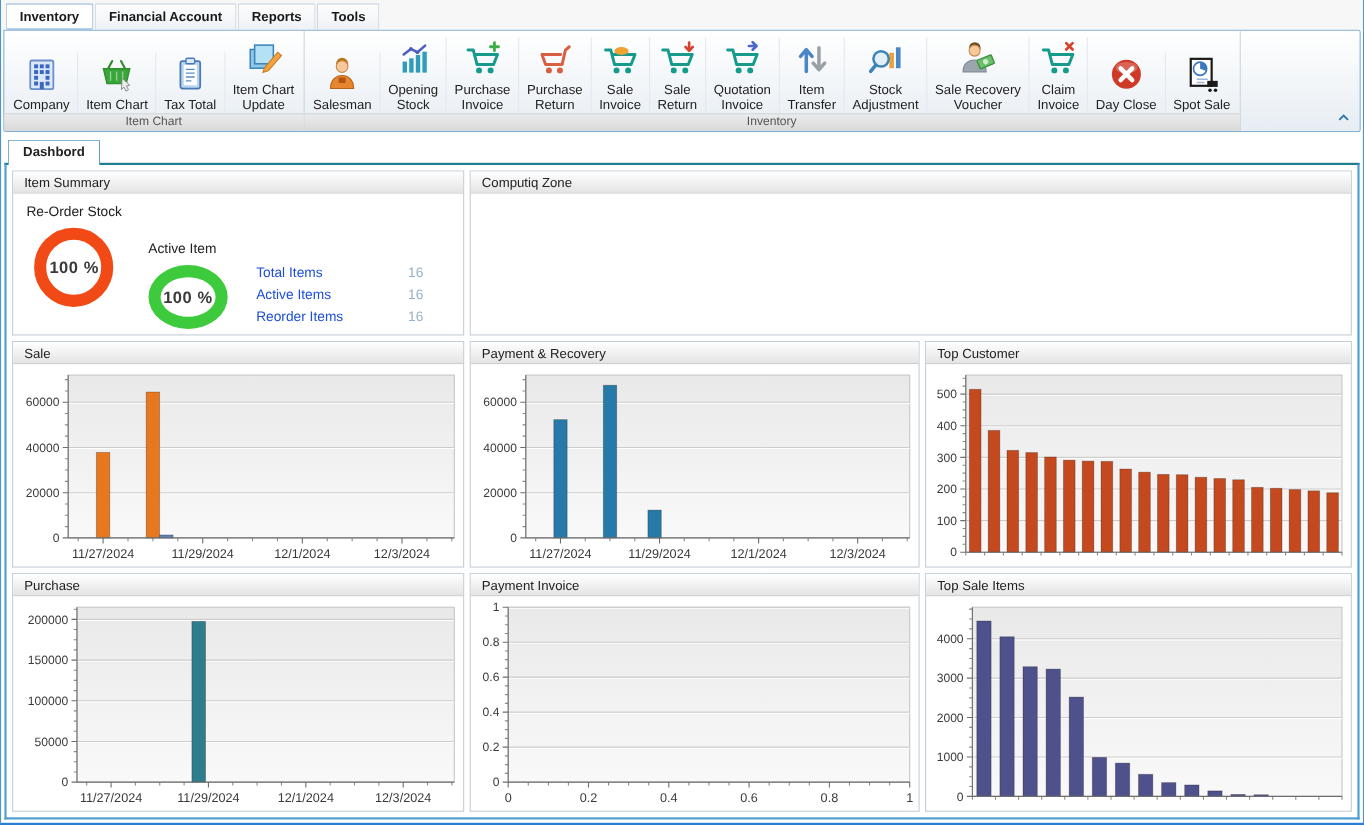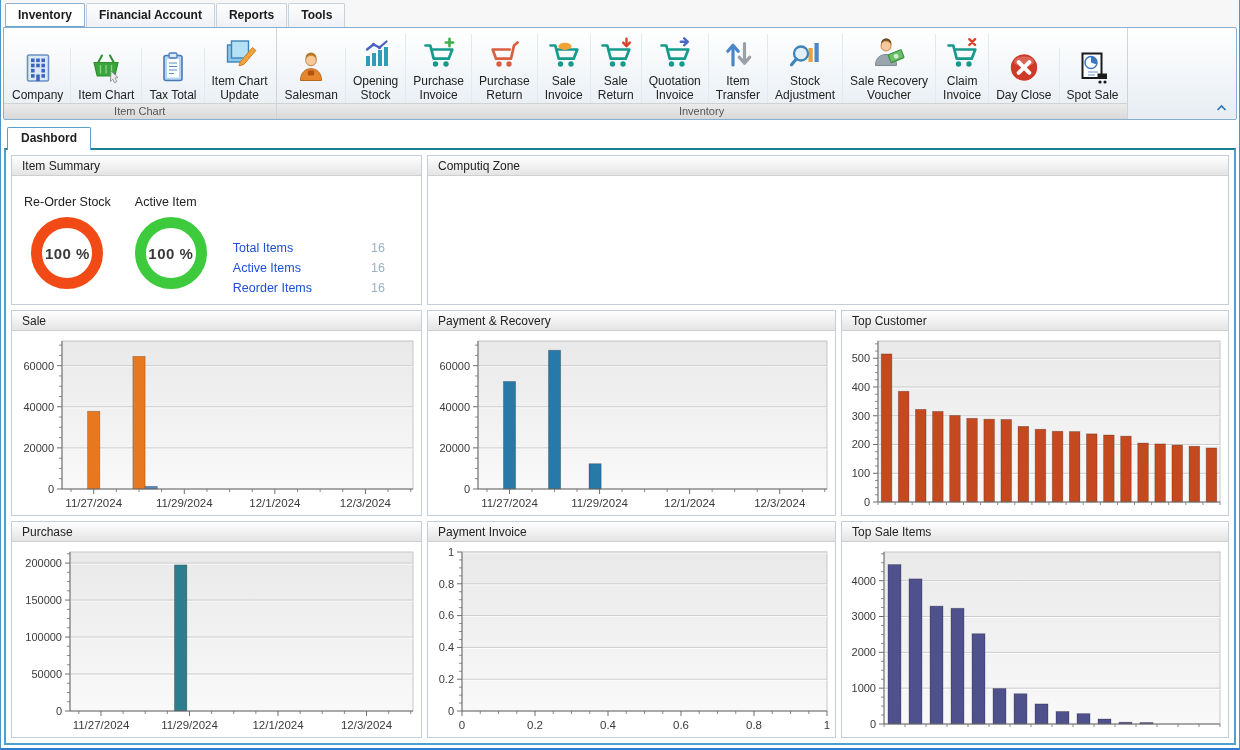--- a/index.html
+++ b/index.html
@@ -55,24 +55,24 @@
   .panel{ background:#fff; border:1px solid #c3ced8; display:flex; flex-direction:column; min-height:0; }
   .panel-header{
     height:20px; flex:none; background:linear-gradient(#ffffff,#e4e4e4);
     border-bottom:1px solid #cfcfcf; font-size:12px; color:#222; padding:3px 0 0 10px;
   }
   .panel-body{ flex:1; position:relative; min-height:0; }
   .panel.computiq{ grid-column:2 / 4; }
   .chart{ position:absolute; inset:0; }
   .chart svg{ display:block; font-family:"Liberation Sans", sans-serif; }
   
-  .is-body{ display:flex; padding:19px 10px 5px 12px; }
+  .is-body{ display:flex; padding:9px 10px 5px 12px; }
   .gauge-col{ display:flex; flex-direction:column; align-items:center; margin-right:10px; }
   .gauge-col .glabel{ font-size:12.5px; color:#222; margin-bottom:8px; align-self:flex-start; }
-  .gauge-col:nth-child(2){ margin-left:14px; }
+  .gauge-col:nth-child(2){ margin-left:14px;margin-top:34px; }
   .gauge-ring{
     width:72px; height:72px; border-radius:50%; border:11px solid #f24a16;
     display:flex; align-items:center; justify-content:center;
     font-size:15px; font-weight:bold; color:#3a3a3a; letter-spacing:.5px;
   }
   .stats{ align-self:flex-end; margin:0 0 4px 16px; width:152px; }
   .stat-row{ display:flex; justify-content:space-between; margin-top:6px; font-size:12.5px; }
   .stat-row .sl{ color:#1d4ed8; }
   .stat-row .sv{ color:#98b1c6; }
 </style>

